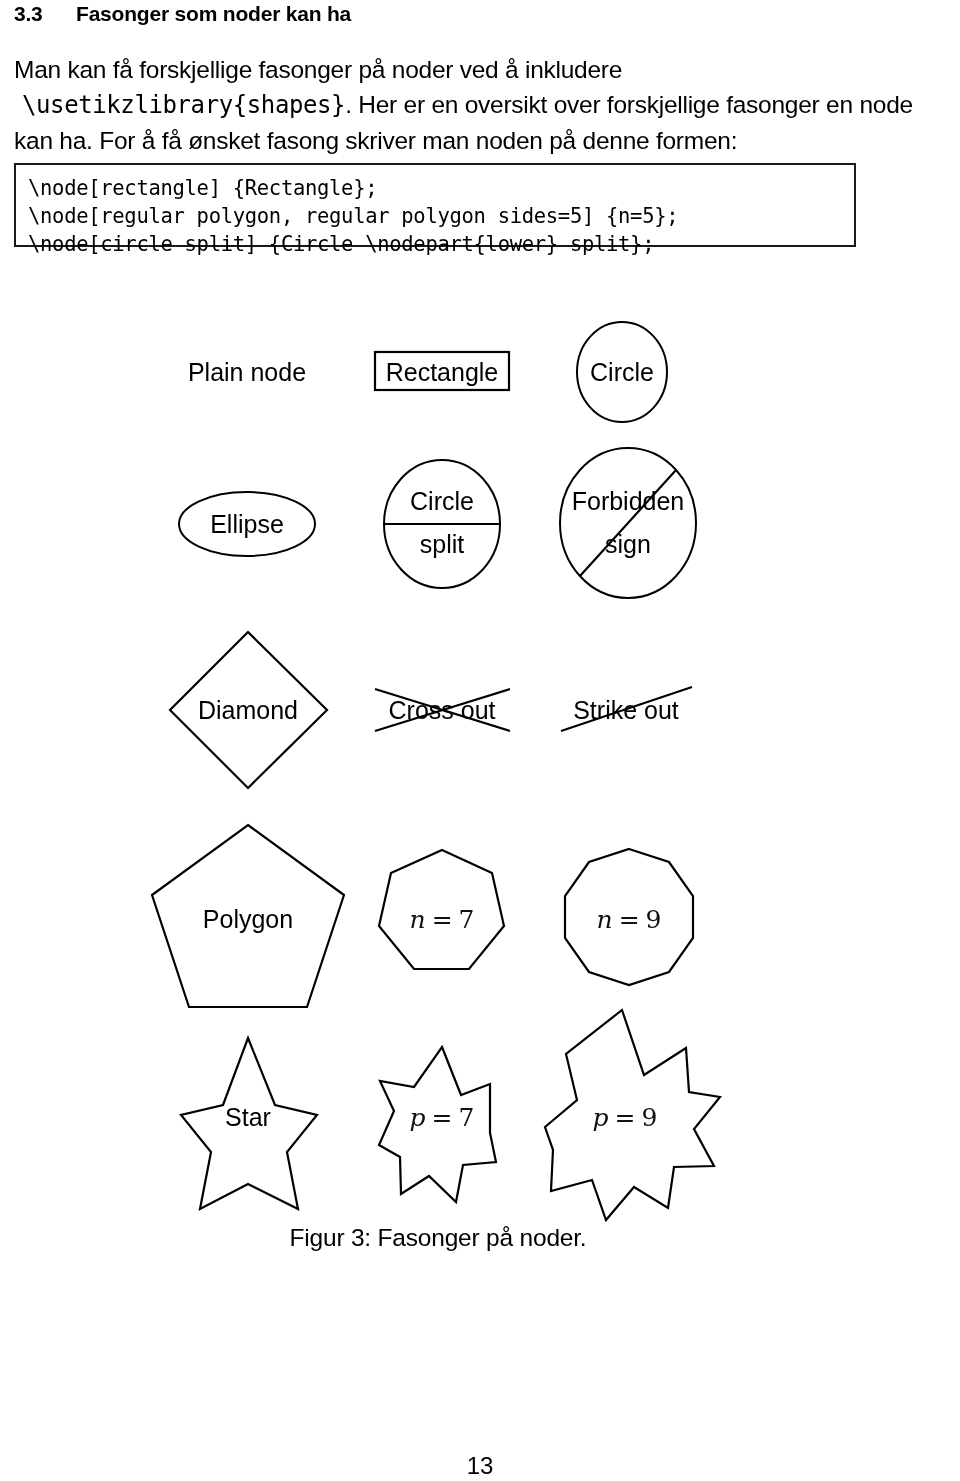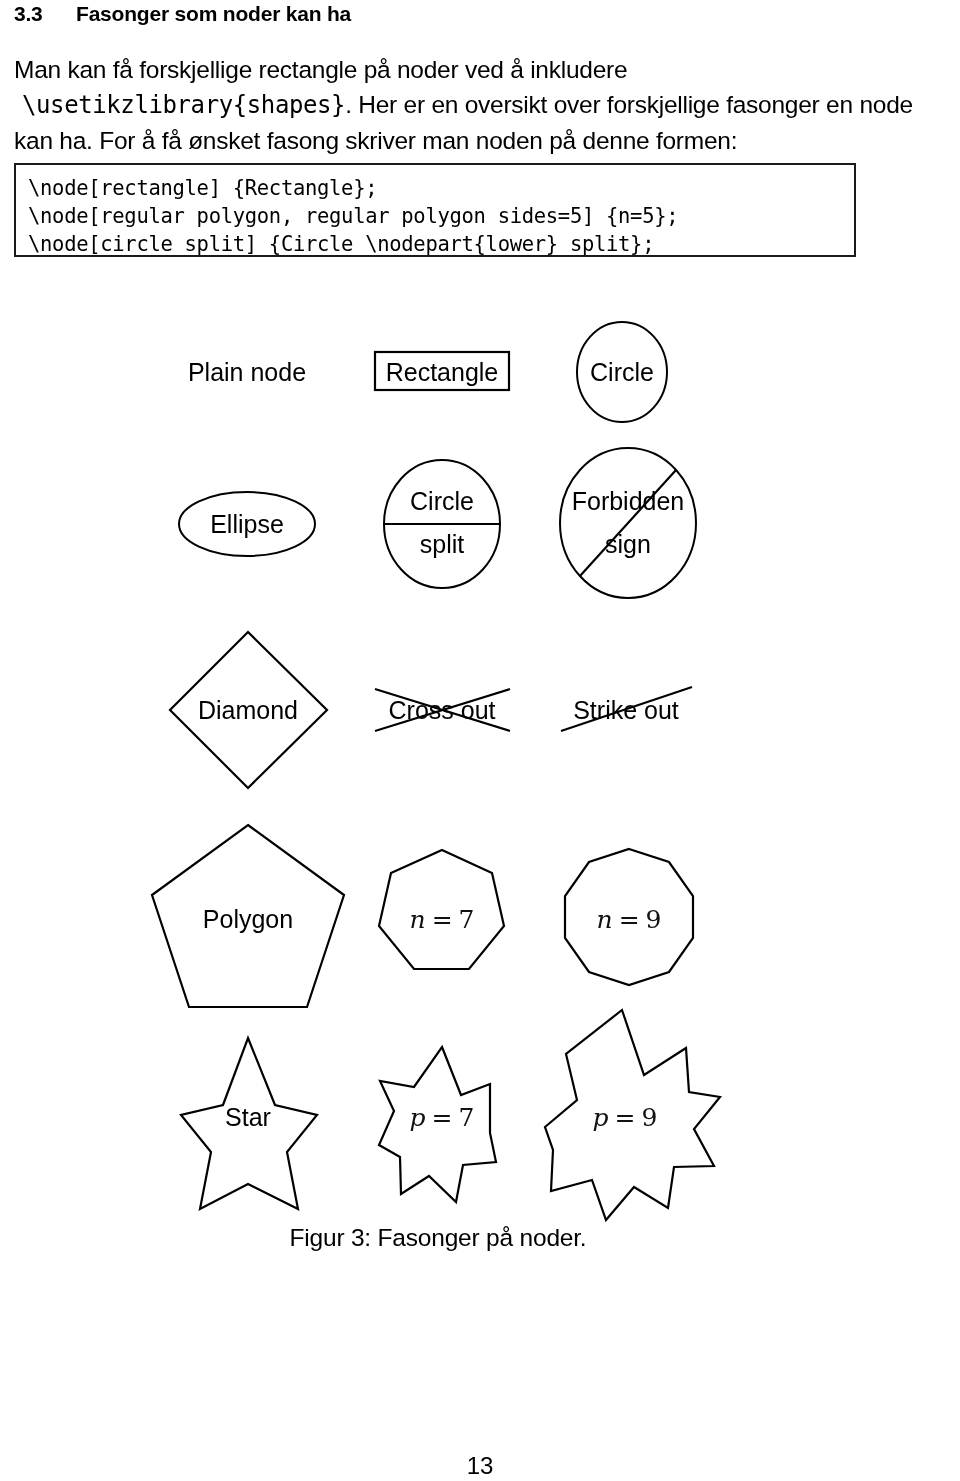--- a/index.html
+++ b/index.html
@@ -52,21 +52,21 @@
     letter-spacing: -0.4px;
     margin-left: 8px;
   }
 
   
   .code-box {
     position: absolute;
     left: 14px;
     top: 163px;
     width: 842px;
-    height: 94px;
+    height: 84px;
     border: 2px solid #1a1a1a;
     box-sizing: border-box;
     background: #ffffff;
     padding: 9px 12px 12px 12px;
   }
   .code-line {
     font-family: "DejaVu Sans Mono", "Liberation Mono", monospace;
     font-size: 20.5px;
     line-height: 28px;
     letter-spacing: -0.3px;
@@ -136,21 +136,21 @@
 </head>
 <body>
 
 <div class="page">
 
   <div class="section-heading">
     <span class="num">3.3</span><span>Fasonger som noder kan ha</span>
   </div>
 
   <div class="body-text">
-    <span>Man kan få forskjellige rectangle på noder ved å inkludere </span><span class="tt">\usetikzlibrary{shapes}</span><span>. Her er en oversikt over forskjellige fasonger en node kan ha. For å få ønsket fasong skriver man noden på denne formen:</span>
+    <span>Man kan få forskjellige fasonger på noder ved å inkludere </span><span class="tt">\usetikzlibrary{shapes}</span><span>. Her er en oversikt over forskjellige fasonger en node kan ha. For å få ønsket fasong skriver man noden på denne formen:</span>
   </div>
 
   <div class="code-box">
     <div class="code-line">\node[rectangle] {Rectangle};</div>
     <div class="code-line">\node[regular polygon, regular polygon sides=5] {n=5};</div>
     <div class="code-line">\node[circle split] {Circle \nodepart{lower} split};</div>
   </div>
 
   <div class="figure">
     <svg width="960" height="960" viewBox="0 0 960 960" xmlns="http://www.w3.org/2000/svg">

